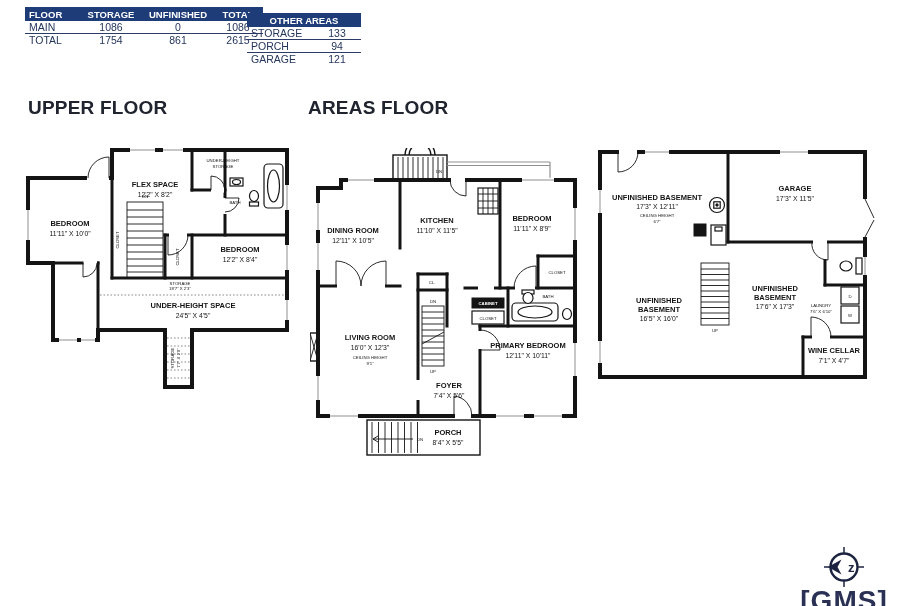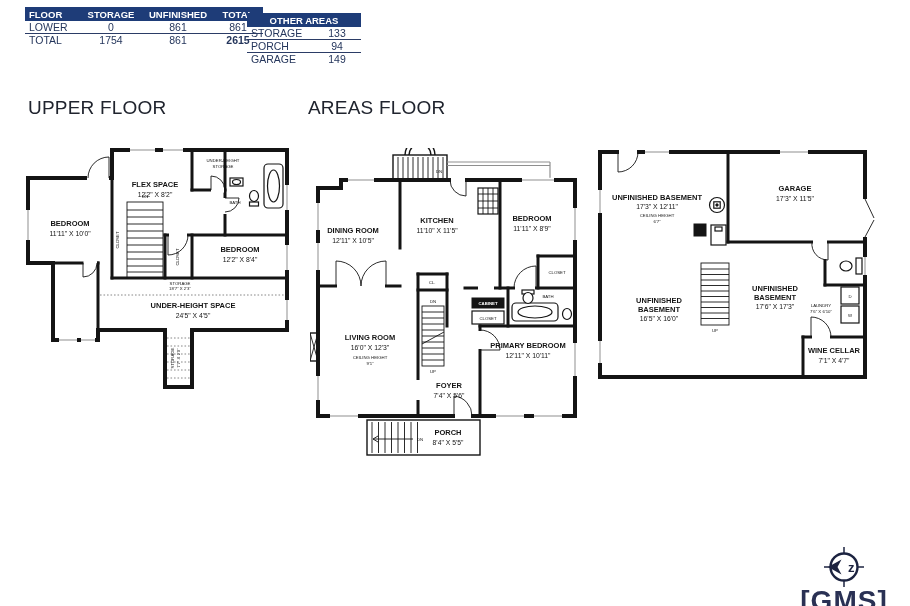--- a/index.html
+++ b/index.html
@@ -5,25 +5,25 @@
   html,body{margin:0;padding:0;background:#fff;}
   .page{position:relative;width:910px;height:606px;background:#fff;overflow:hidden;
         font-family:"Liberation Sans",sans-serif;}
   
   table{border-collapse:collapse;position:absolute;color:#25365c;}
   .area-table{left:25px;top:7px;}
   .other-table{left:247px;top:13px;}
   th{background:#1e3c78;color:#fff;font-size:9.5px;font-weight:bold;padding:1px 4px;height:12px;}
   td{font-size:10.5px;padding:0 4px;height:12px;line-height:12px;white-space:nowrap;}
   .sep td{border-bottom:1.6px solid #2b3c66;}
-  .cL{text-align:left;} .cC{text-align:center;} .bold{font-weight:bold;}
+  .cL{text-align:left;} .cC{text-align:center;} .bold{font-weight:normal;}
   .w1{width:46px;} .w2{width:56px;} .w3{width:62px;} .w4{width:42px;}
   .ow1{width:58px;} .ow2{width:40px;text-align:center;}
   
-  .floor-title{position:absolute;top:97px;font-size:19px;font-weight:normal;color:#20242e;letter-spacing:.2px;}
+  .floor-title{position:absolute;top:97px;font-size:19px;font-weight:bold;color:#20242e;letter-spacing:.2px;}
   
   .plan{position:absolute;}
   .wall{fill:none;stroke:#141414;stroke-width:4;stroke-linecap:square;}
   .wall3{fill:none;stroke:#141414;stroke-width:3;stroke-linecap:square;}
   .wallt{fill:none;stroke:#141414;stroke-width:1.4;}
   .open{stroke:#fff;stroke-width:5.2;stroke-linecap:butt;}
   .winw{stroke:#fff;stroke-width:4.4;stroke-linecap:butt;}
   .wing{stroke:#a9a9a9;stroke-width:1.3;stroke-linecap:butt;}
   .door{fill:none;stroke:#141414;stroke-width:0.9;}
   .stair{fill:none;stroke:#141414;stroke-width:0.9;}
@@ -49,24 +49,24 @@
     <thead>
       <tr>
         <th class="w1 cL">FLOOR</th>
         <th class="w2 cC">STORAGE</th>
         <th class="w3 cC">UNFINISHED</th>
         <th class="w4 cC">TOTAL</th>
       </tr>
     </thead>
     <tbody>
       <tr class="sep">
-        <td class="cL">LOWER</td>
+        <td class="cL">MAIN</td>
+        <td class="cC">1086</td>
         <td class="cC">0</td>
-        <td class="cC">861</td>
-        <td class="cC">861</td>
+        <td class="cC">1086</td>
       </tr>
       <tr>
         <td class="cL">TOTAL</td>
         <td class="cC">1754</td>
         <td class="cC">861</td>
         <td class="cC bold">2615</td>
       </tr>
     </tbody>
   </table>
 
@@ -80,21 +80,21 @@
       <tr class="sep">
         <td class="ow1 cL">STORAGE</td>
         <td class="ow2 cC">133</td>
       </tr>
       <tr class="sep">
         <td class="cL">PORCH</td>
         <td class="cC">94</td>
       </tr>
       <tr>
         <td class="cL">GARAGE</td>
-        <td class="cC">149</td>
+        <td class="cC">121</td>
       </tr>
     </tbody>
   </table>
 
   <div class="floor-title" style="left:28px">UPPER FLOOR</div>
   <div class="floor-title" style="left:308px">AREAS FLOOR</div>
 
   <svg class="plan" style="left:15px;top:140px" width="280" height="255" viewBox="0 0 280 255">
     <g>
       <path class="wall" d="M13,38 L97,38 L97,10 L272,10 L272,190 L177,190 L177,247 L150,247 L150,190 L83,190 L83,200 L38,200 L38,123 L13,123 Z"></path>

